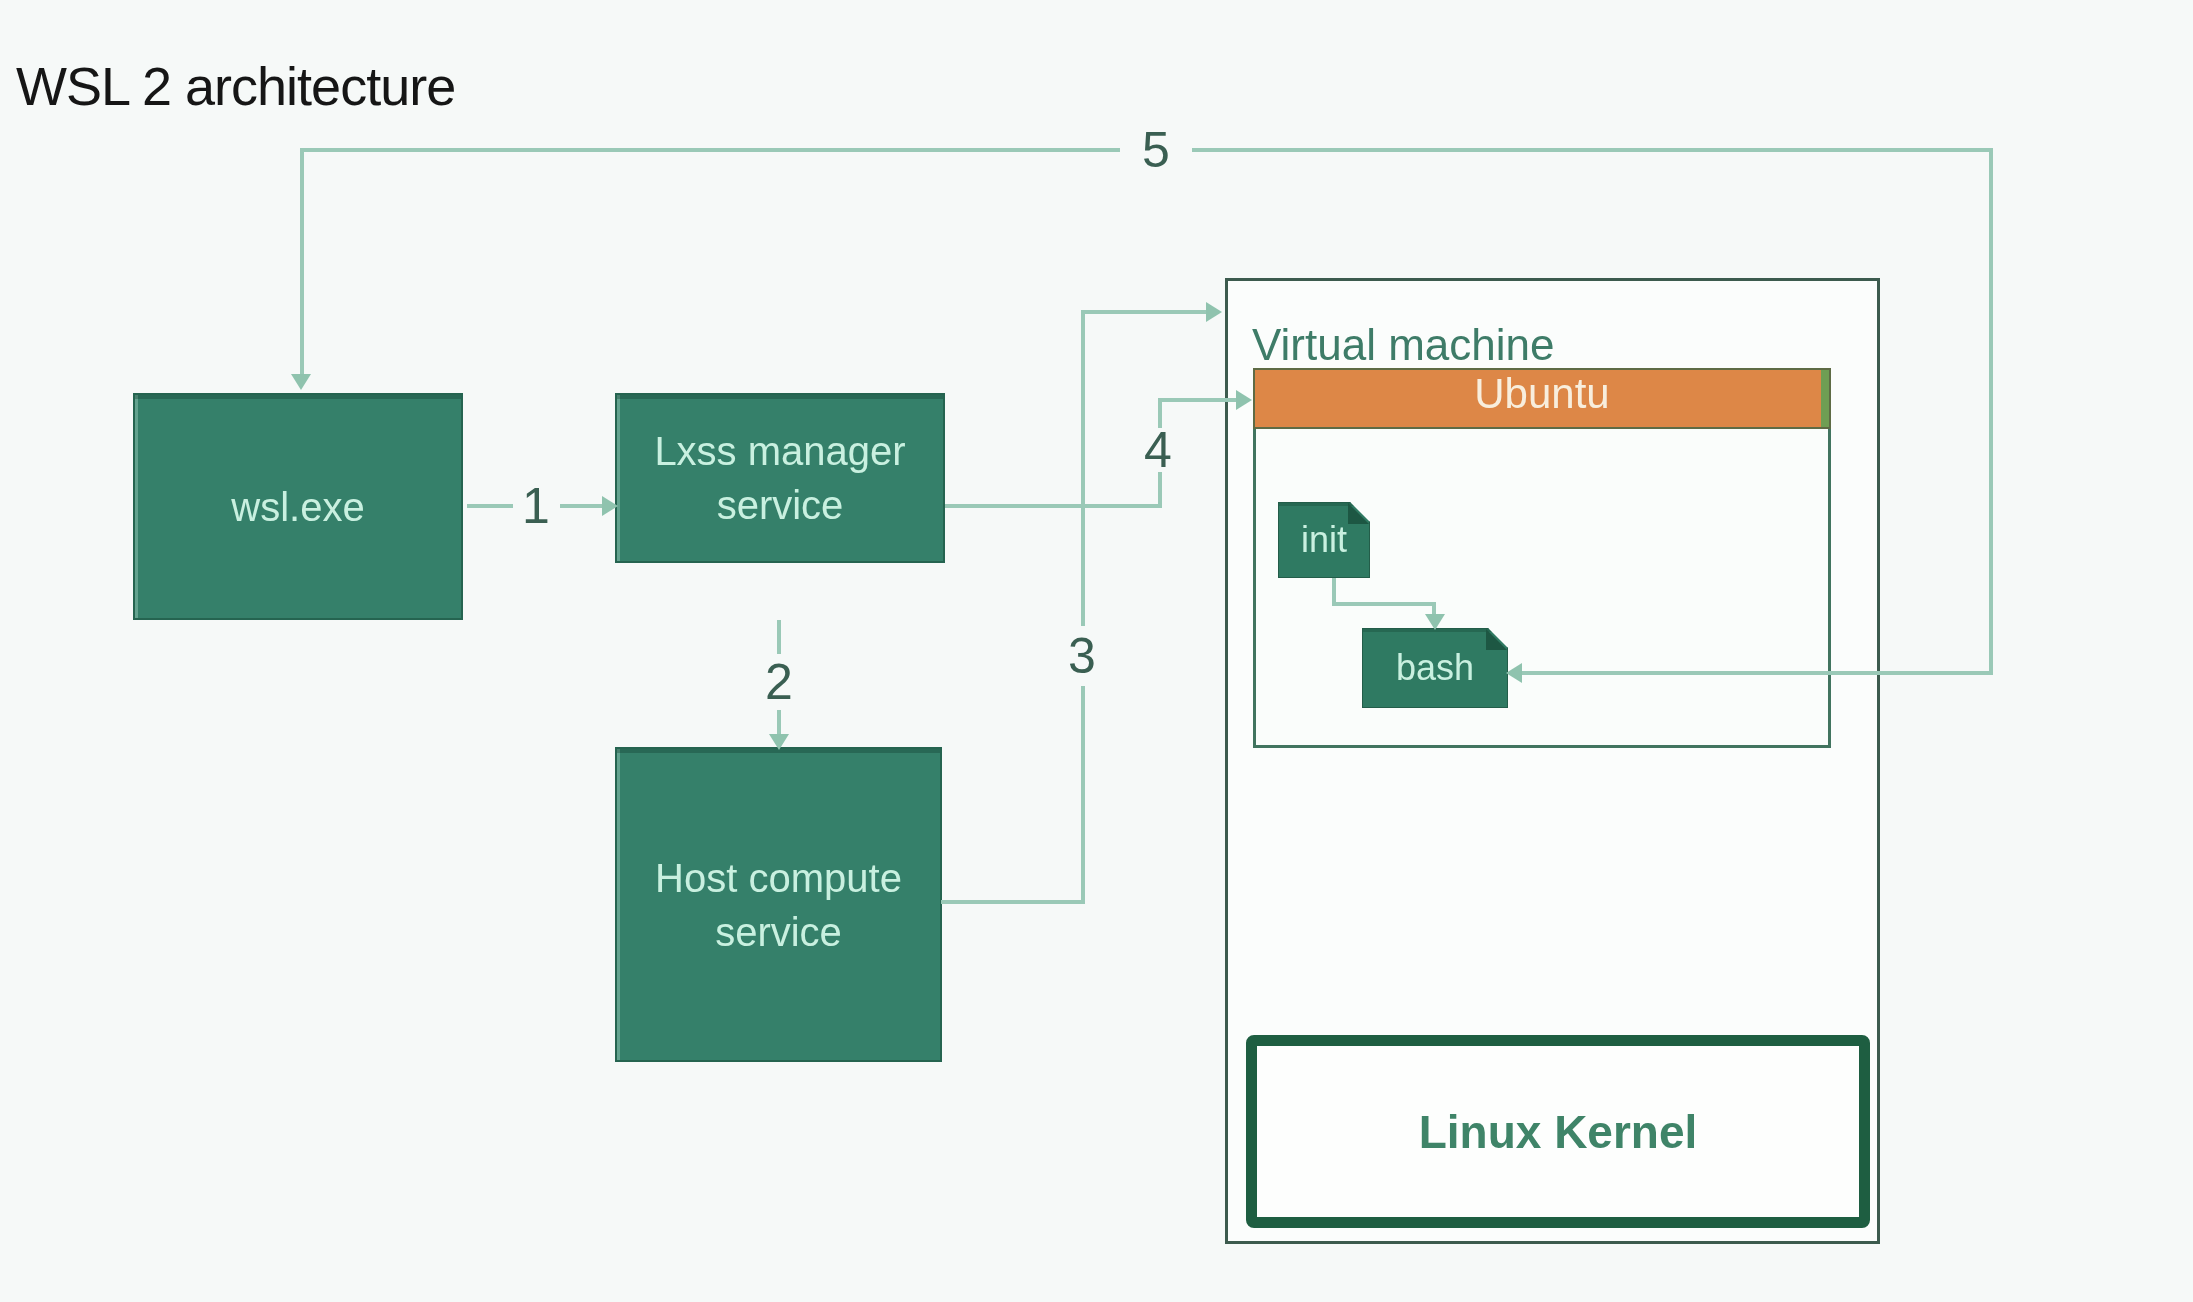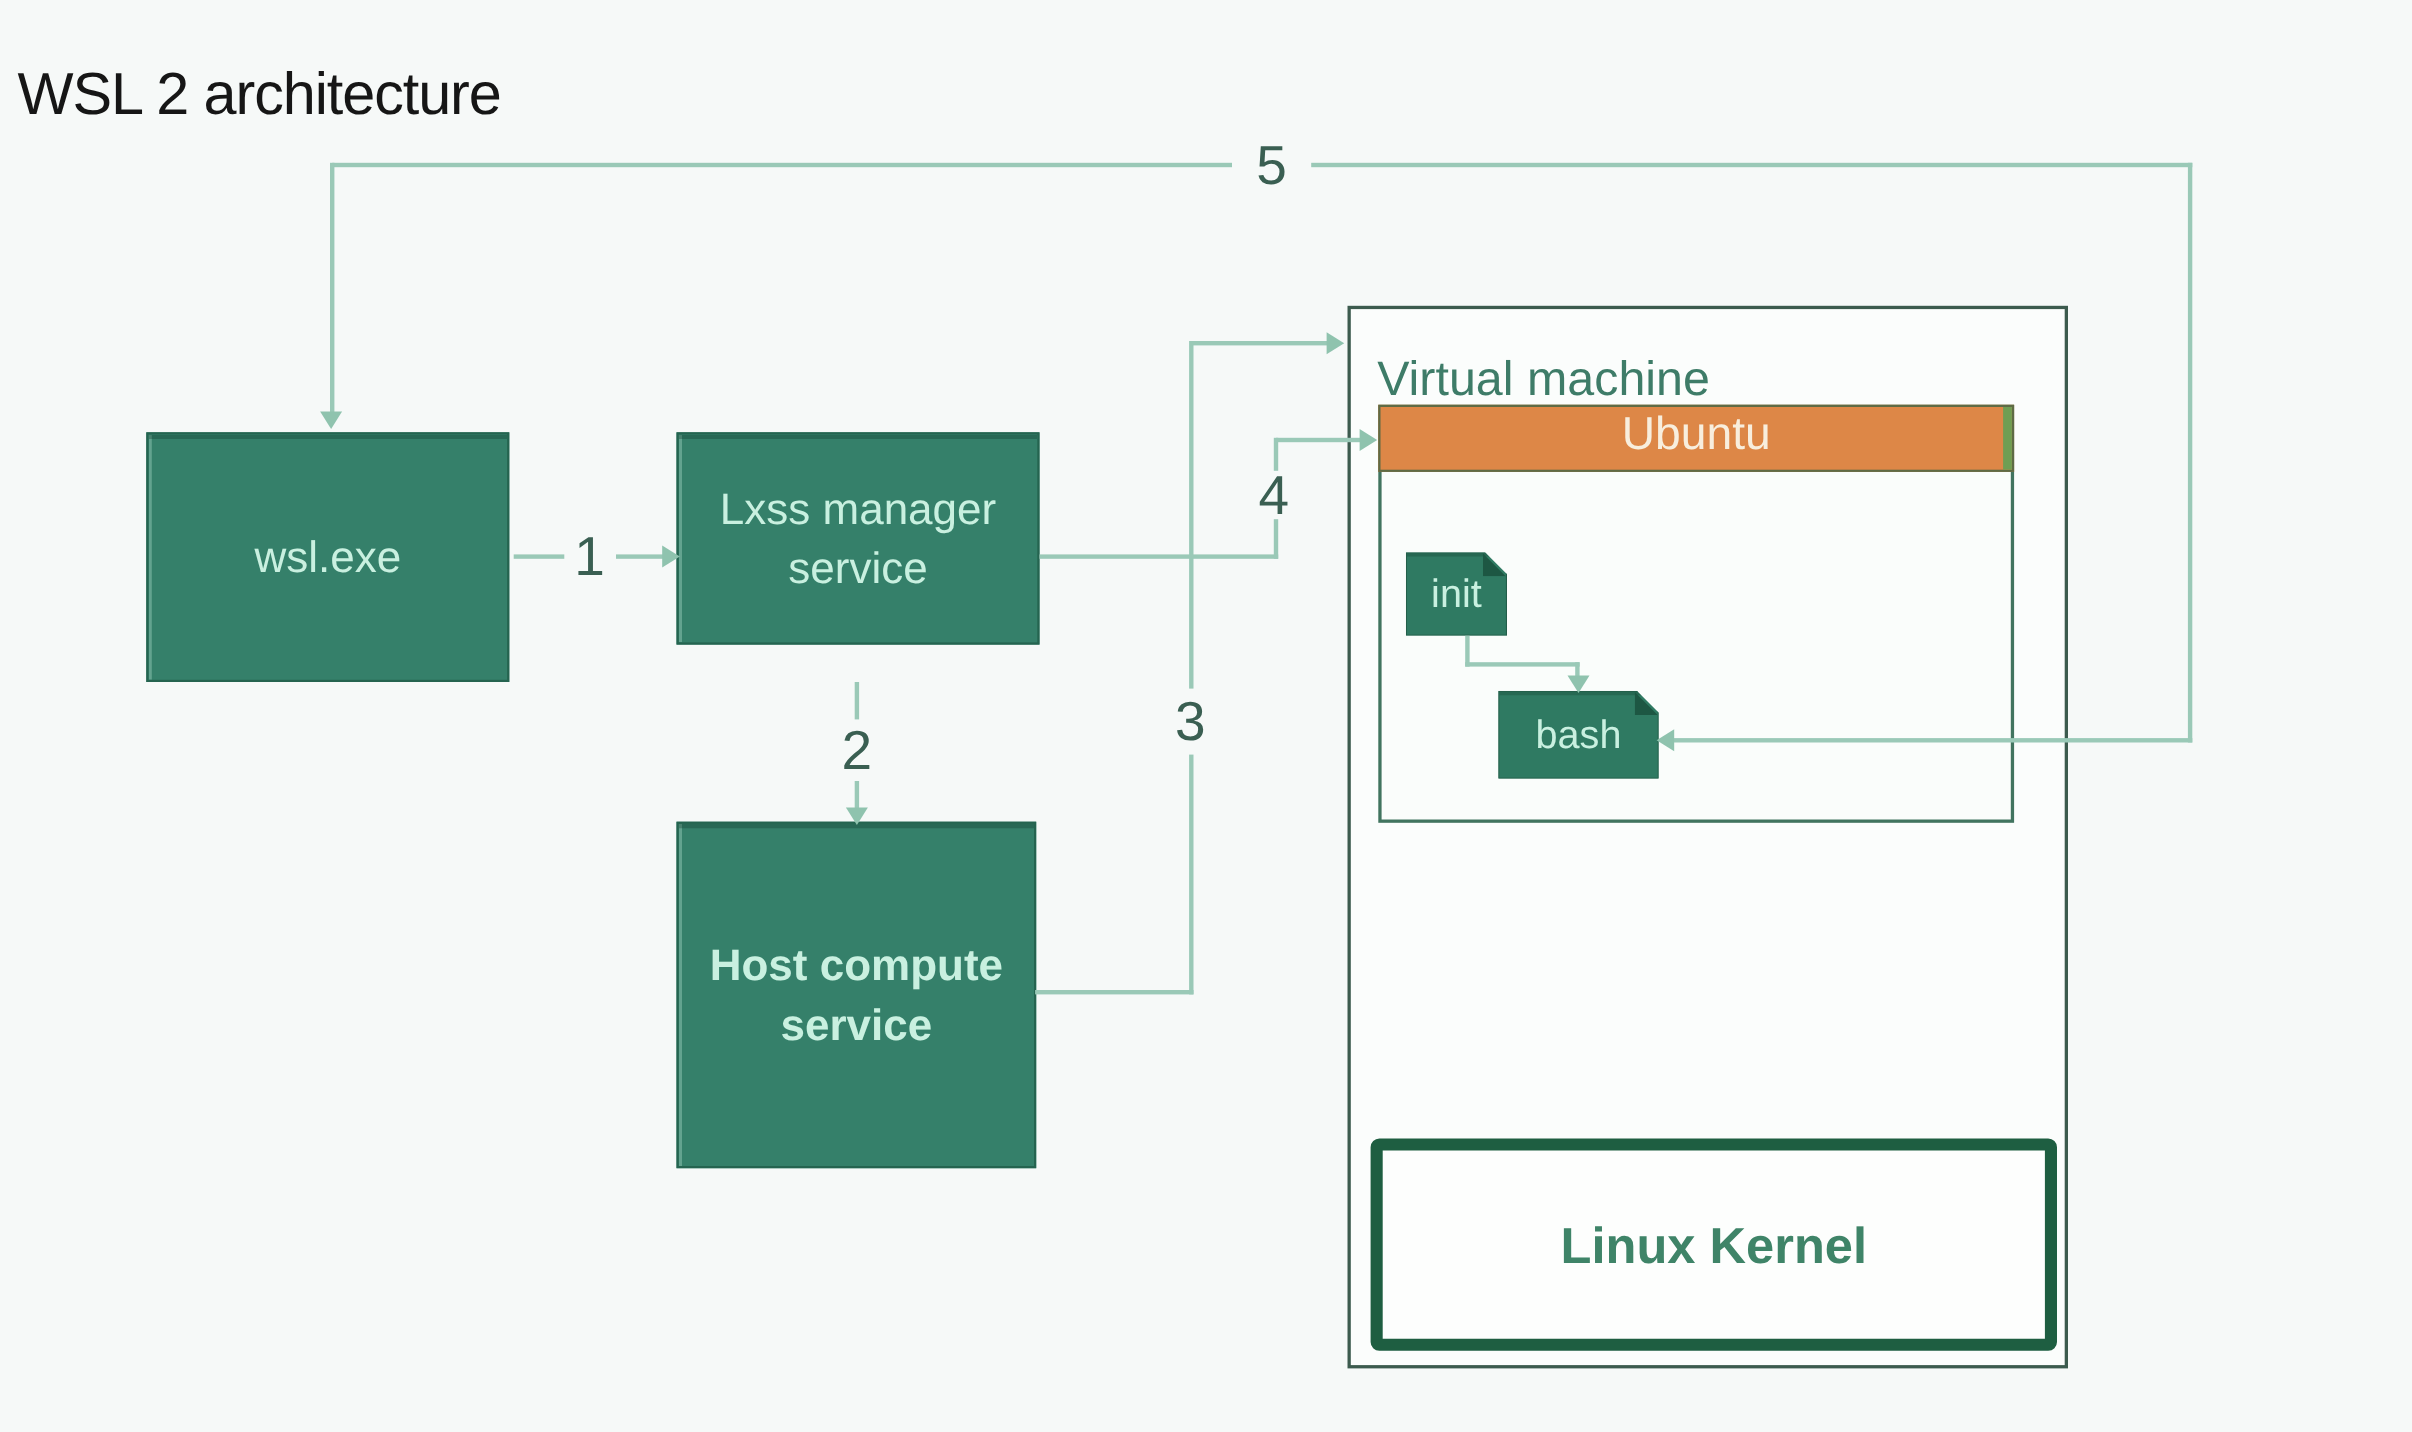--- a/index.html
+++ b/index.html
@@ -15,22 +15,22 @@
   }
   
   .gbox {
     position:absolute; background:#35806a;
     border:2px solid #256450;
     box-shadow: inset 0 4px 0 rgba(10,50,35,.30), inset 3px 0 0 rgba(205,245,228,.30);
     color:#c9f0e0; display:flex; align-items:center; justify-content:center;
     text-align:center; font-size:40px; line-height:54px;
   }
   .box-wsl  { left:133px; top:393px; width:330px; height:227px; }
-  .box-lxss { left:615px; top:393px; width:330px; height:193px; padding:0 28px; }
-  .box-host { left:615px; top:747px; width:327px; height:315px; padding:0 28px;font-weight:bold; }
+  .box-lxss { left:615px; top:393px; width:330px; height:170px; padding:0 28px; }
+  .box-host { left:615px; top:747px; width:327px; height:315px; padding:0 28px; }
 
   
   .vm {
     position:absolute; left:1225px; top:278px; width:655px; height:966px;
     border:3px solid #3c5b4e; background:#fbfdfc;
   }
   .vm-label {
     position:absolute; left:1252px; top:288px;
     font-size:44px; color:#3e7c68;margin-top:32px;
   }

